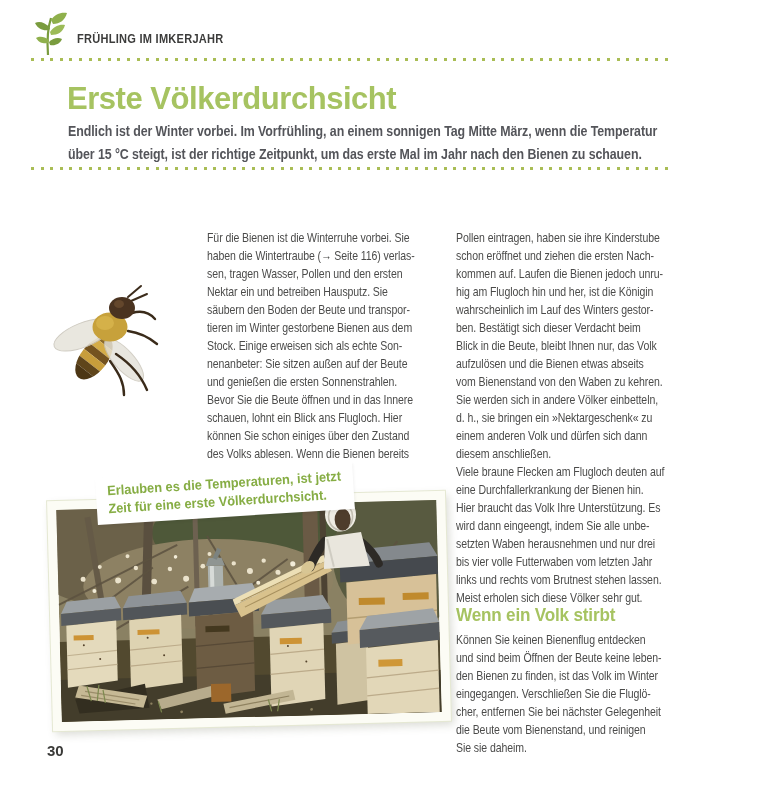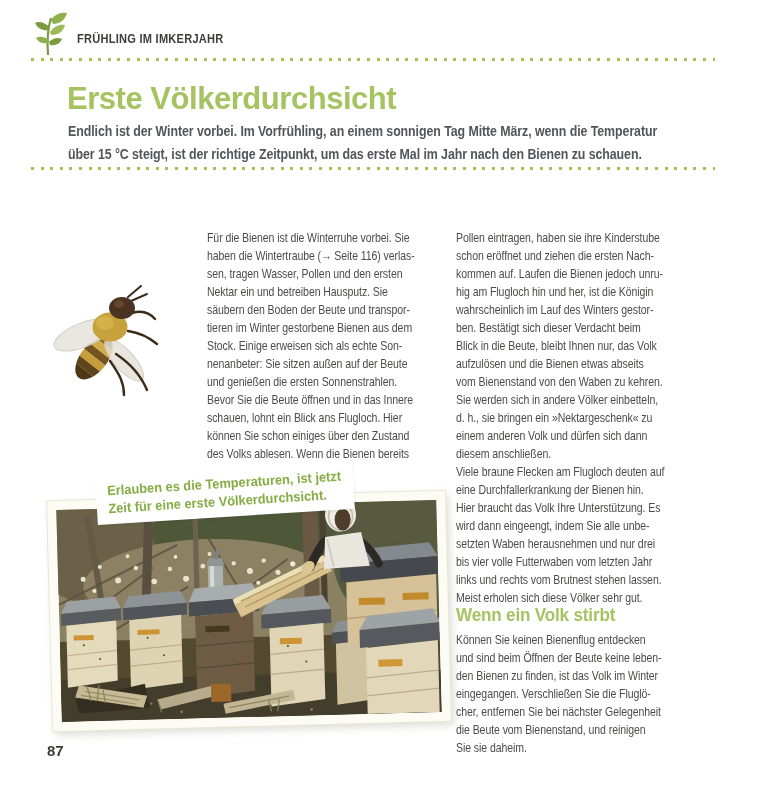--- a/index.html
+++ b/index.html
@@ -1,19 +1,18 @@
 <!DOCTYPE html>
 <html><head>
 <meta charset="utf-8">
 <style>
   html,body{margin:0;padding:0;background:#ffffff;}
   .page{
     position:relative;width:673px;height:790px;background:#ffffff;overflow:hidden;
     font-family:"Liberation Sans",sans-serif;
-    padding-left:42px;
   }
   .abs{position:absolute;}
   
   .kicker{
     left:77px;top:31px;font-size:13px;font-weight:bold;color:#3c3c3b;
     letter-spacing:.3px;transform:scaleX(.85);transform-origin:0 0;white-space:pre;
   }
   .leaf{left:34px;top:12px;}
   
   .rule{
@@ -312,15 +311,15 @@
         <circle cx="104" cy="148" r="1"></circle>
           <circle cx="228" cy="142" r="1"></circle>
           <circle cx="246" cy="158" r="1"></circle>
       </g>
     </svg>
   </figure>
 
   <div class="abs photo-caption">Erlauben es die Temperaturen, ist jetzt
 Zeit für eine erste Völkerdurchsicht.</div>
 
-  <div class="abs pagenum">87</div>
+  <div class="abs pagenum">30</div>
 
 </div>
 
 </body></html>

